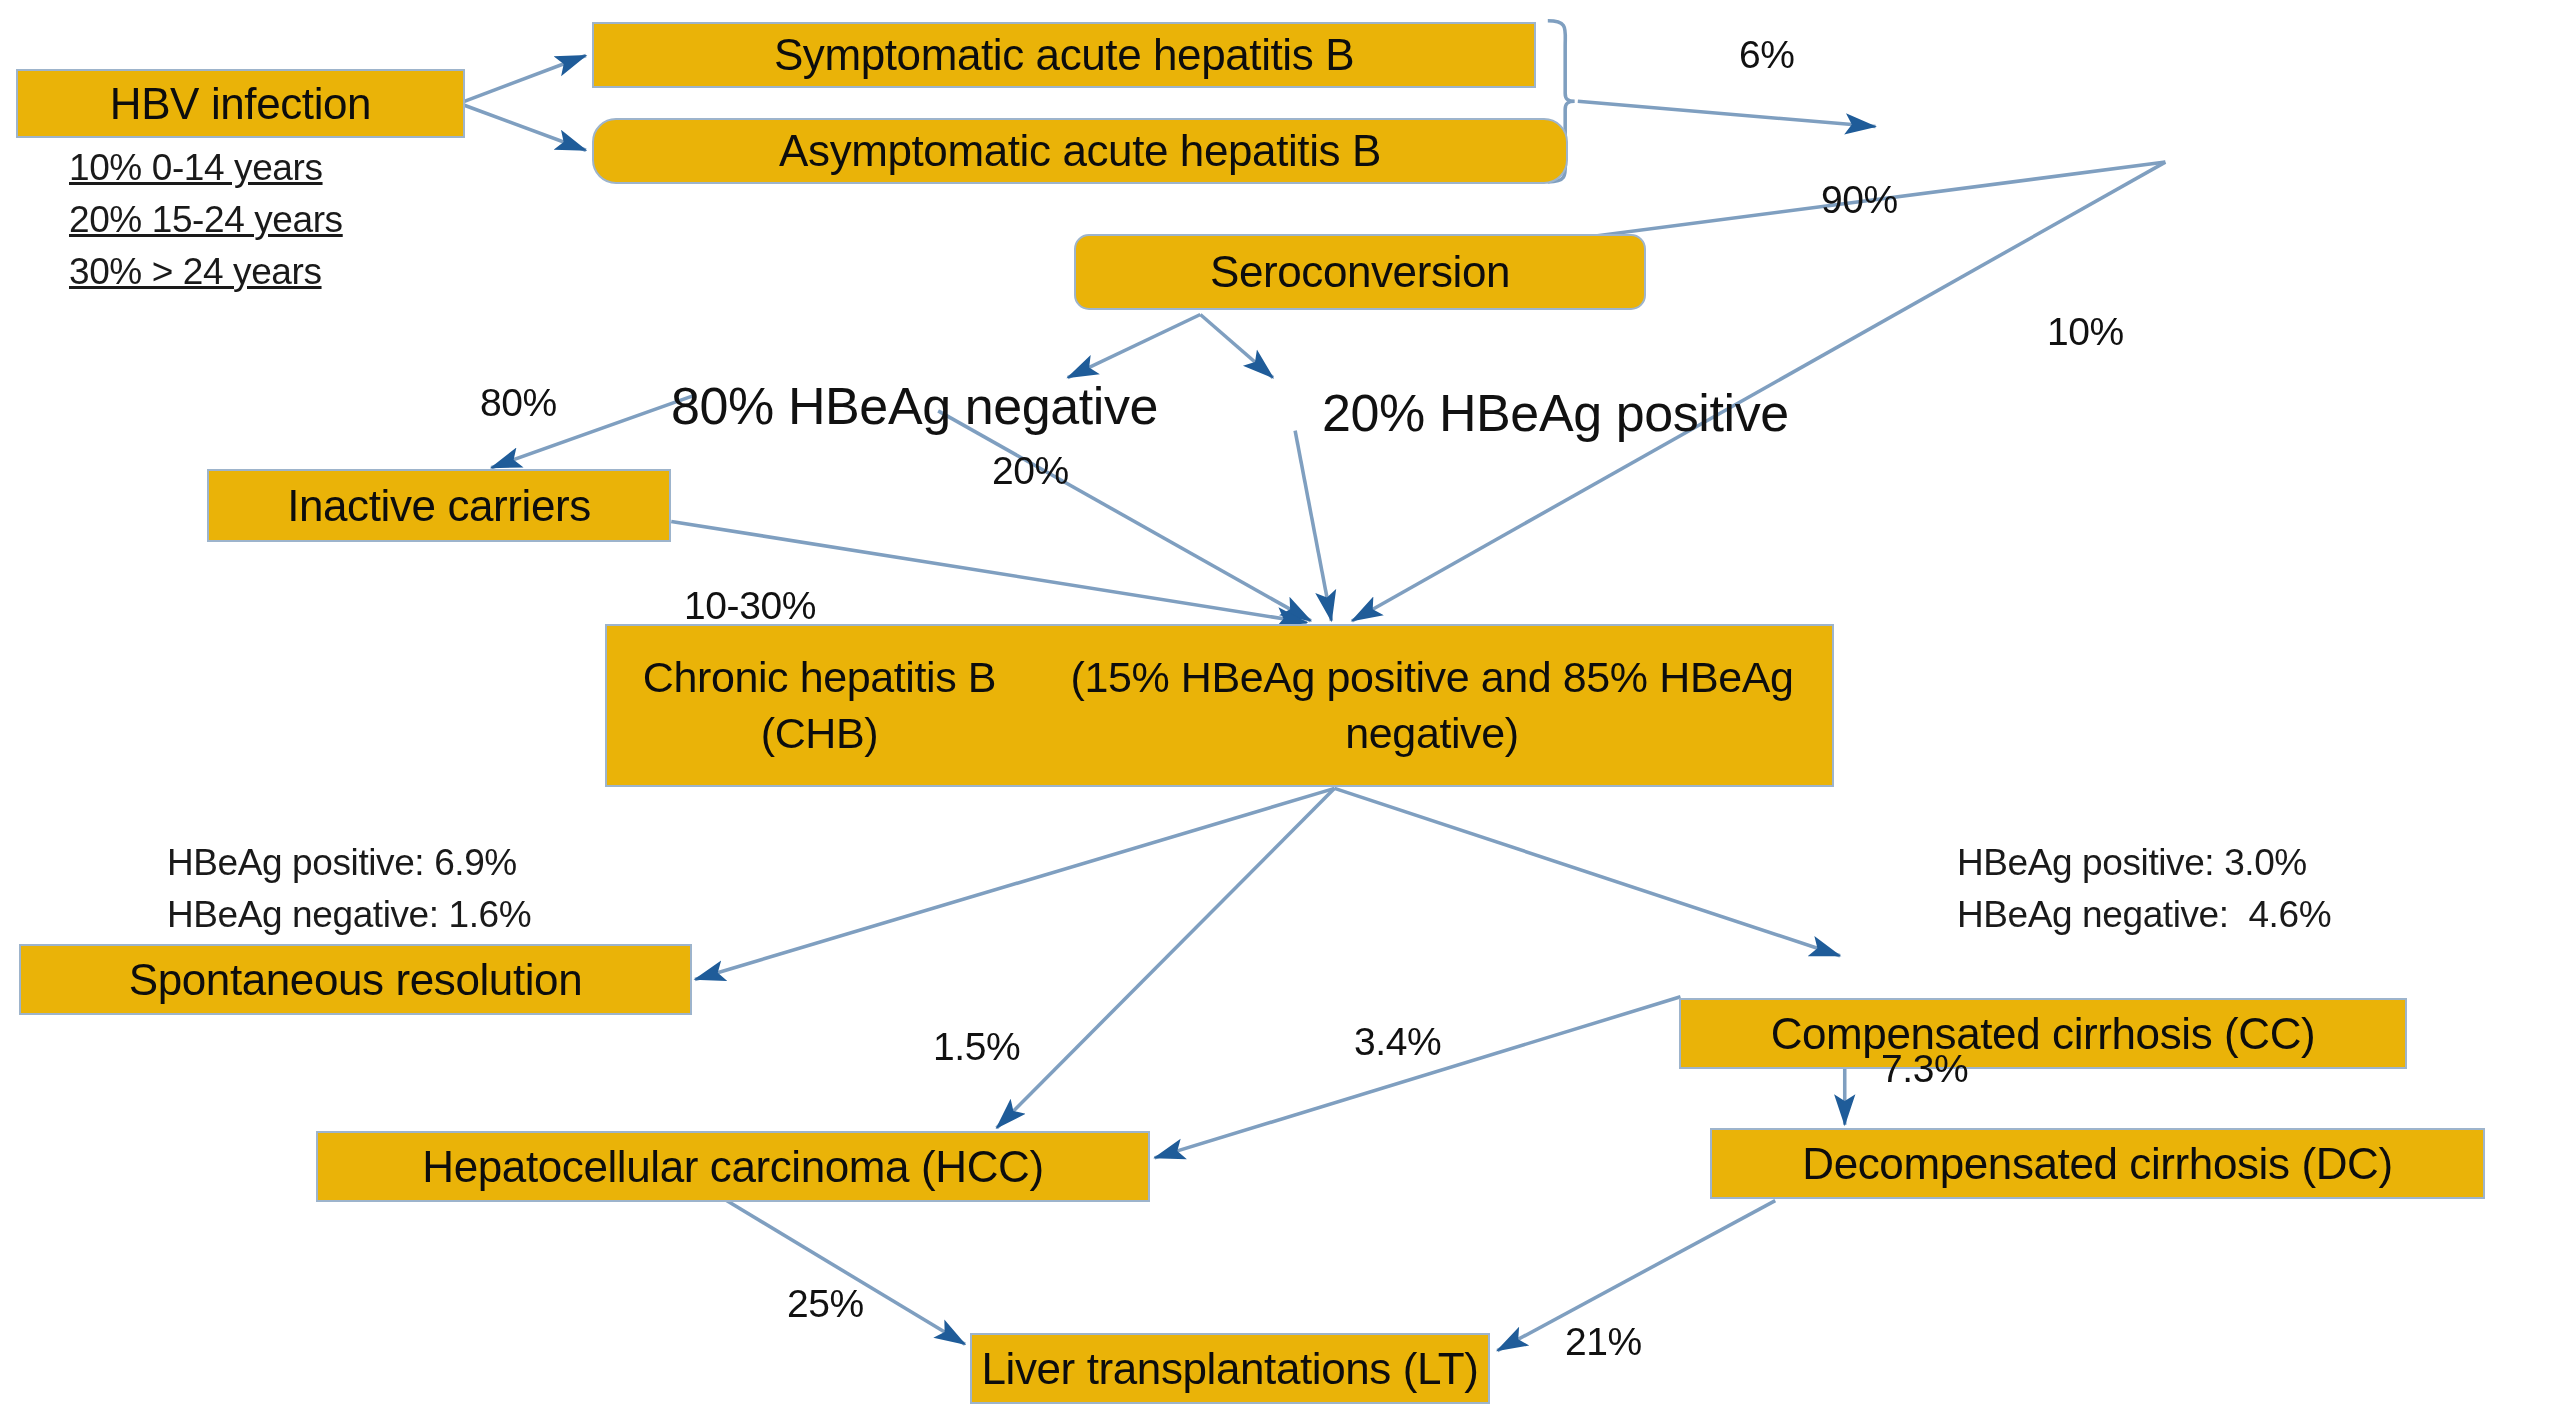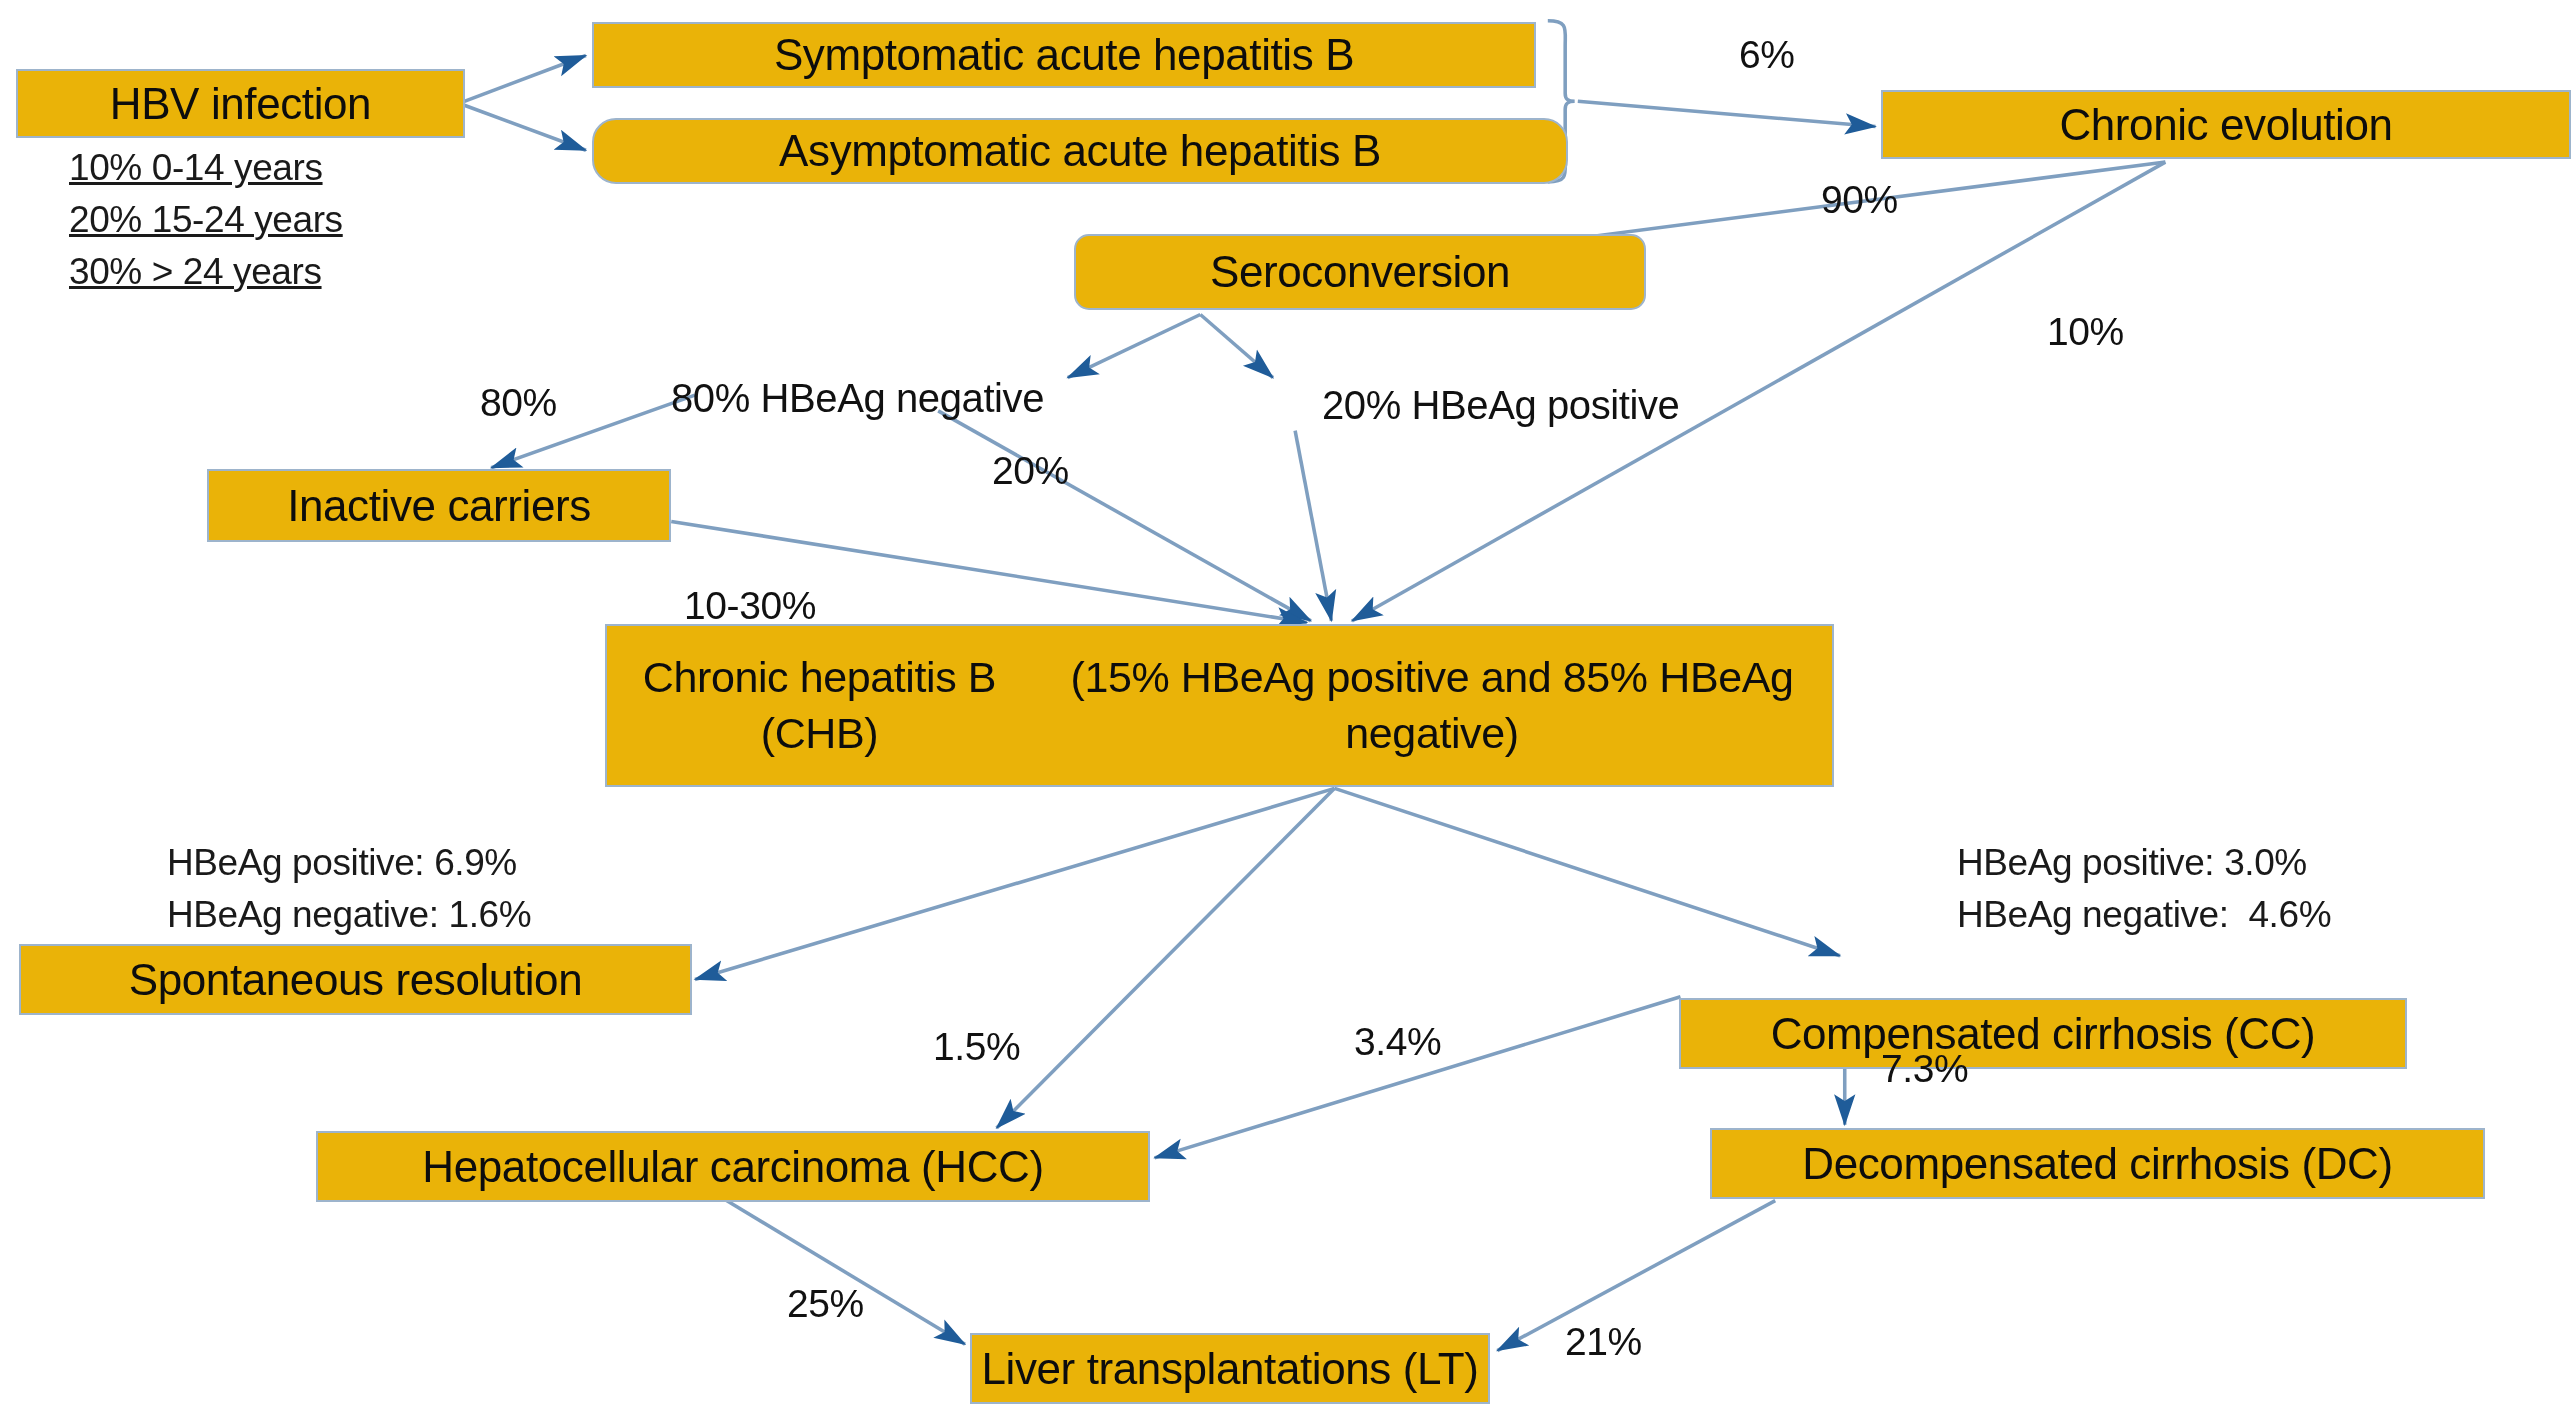--- a/index.html
+++ b/index.html
@@ -39,21 +39,21 @@
     letter-spacing: -0.4px;
   }
   .node.two-line {
     flex-direction: row;
     font-size: 43px;
     line-height: 1.28;
   }
   .free-label {
     position: absolute;
     color: #111111;
-    font-size: 40px;
+    font-size: 52px;
     line-height: 1.42;
     white-space: pre;
     letter-spacing: -0.4px;
   }
   .edge-label {
     position: absolute;
     color: #111111;
     font-size: 39px;
     white-space: nowrap;
     letter-spacing: -0.4px;
@@ -131,23 +131,20 @@
 30% &gt; 24 years</div>
 
   <div class="node" style="left:592px; top:22px; width:944px; height:66px;">
     <span>Symptomatic acute hepatitis B</span>
   </div>
 
   <div class="node" style="left:592px; top:118px; width:976px; height:66px;border-radius:24px;">
     <span>Asymptomatic acute hepatitis B</span>
   </div>
 
-  <div class="node" style="left:1881px; top:90px; width:690px; height:69px;">
-    <span>Chronic evolution</span>
-  </div>
 
   <div class="node" style="left:1074px; top:234px; width:572px; height:76px;border-radius:15px;">
     <span>Seroconversion</span>
   </div>
 
   <div class="node" style="left:207px; top:469px; width:464px; height:73px;">
     <span>Inactive carriers</span>
   </div>
 
   <div class="node two-line" style="left:605px; top:624px; width:1229px; height:163px;">

